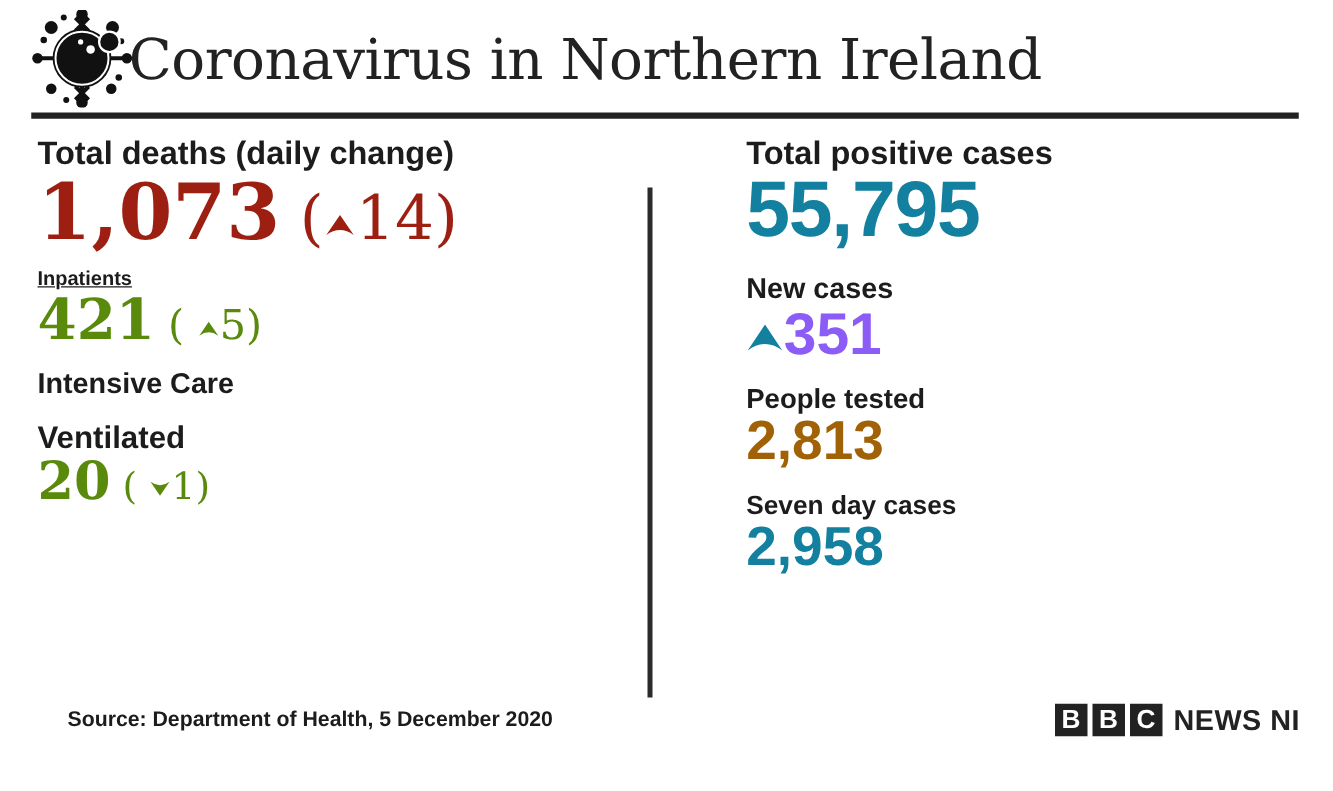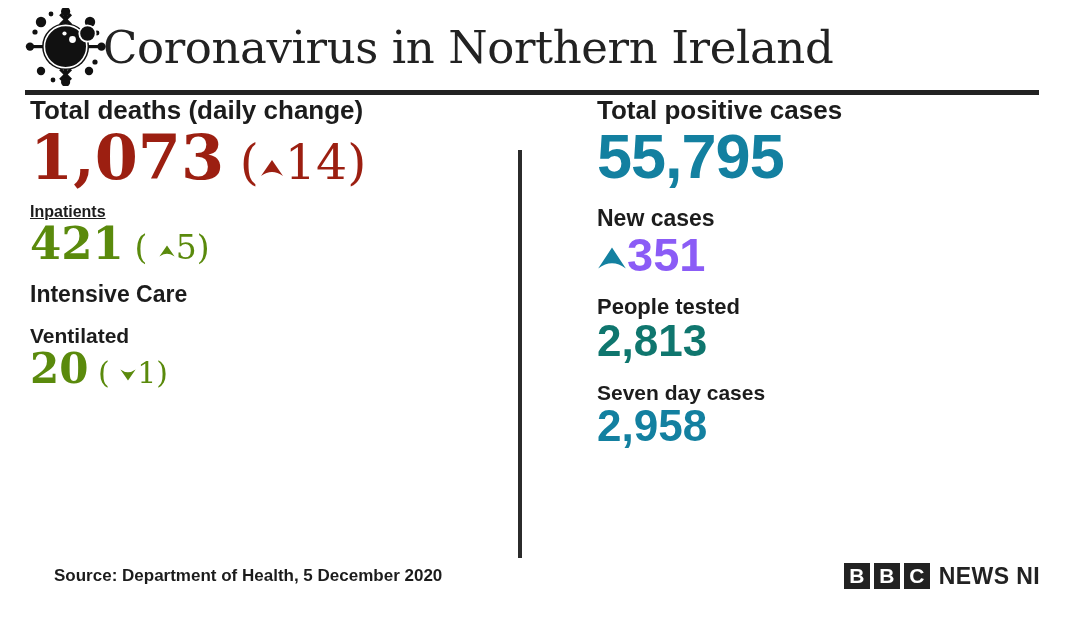--- a/index.html
+++ b/index.html
@@ -53,21 +53,21 @@
     left: 25px;
     top: 90px;
     width: 1014px;
     height: 5px;
     background: #222222;
   }
 
   
   .col {
     position: absolute;
-    top: 96px;
+    top: 108px;
   }
   .col-left { left: 30px;  width: 470px; }
   .col-right { left: 597px; width: 440px; }
 
   .divider {
     position: absolute;
     left: 518px;
     top: 150px;
     width: 4px;
     height: 408px;
@@ -115,35 +115,35 @@
   .inpatients .stat-label { font-size: 16px; text-decoration: underline; }
   .inpatients .num { font-size: 45px; color: #5a8a0c; }
   .inpatients .delta { font-size: 33px; color: #5a8a0c; }
 
   .icu { margin-top: 16px; }
   .icu .stat-label { font-size: 23px; }
   .icu .num { font-size: 42px; color: #5a8a0c; }
   .icu .delta { font-size: 30px; color: #5a8a0c; }
 
   .ventilated { margin-top: 18px; }
-  .ventilated .stat-label { font-size: 21px; }
+  .ventilated .stat-label { font-size: 25px; }
   .ventilated .num { font-size: 42px; color: #5a8a0c; }
   .ventilated .delta { font-size: 30px; color: #5a8a0c; }
 
   
   .positive .stat-label { font-size: 26px; }
   .positive .num-sans { font-size: 63px; color: #1380a0; letter-spacing: -1px; }
 
   .newcases { margin-top: 18px; }
   .newcases .stat-label { font-size: 23px; }
   .newcases .num-sans { font-size: 47px; color: #8b5cf6; }
 
   .tested { margin-top: 16px; }
   .tested .stat-label { font-size: 22px; }
-  .tested .num-sans { font-size: 44px; color: #0f766e; }
+  .tested .num-sans { font-size: 44px; color: #a16207; }
 
   .sevenday { margin-top: 18px; }
   .sevenday .stat-label { font-size: 21px; }
   .sevenday .num-sans { font-size: 44px; color: #1380a0; }
 
   
   .source {
     position: absolute;
     left: 54px;
     top: 566px;

